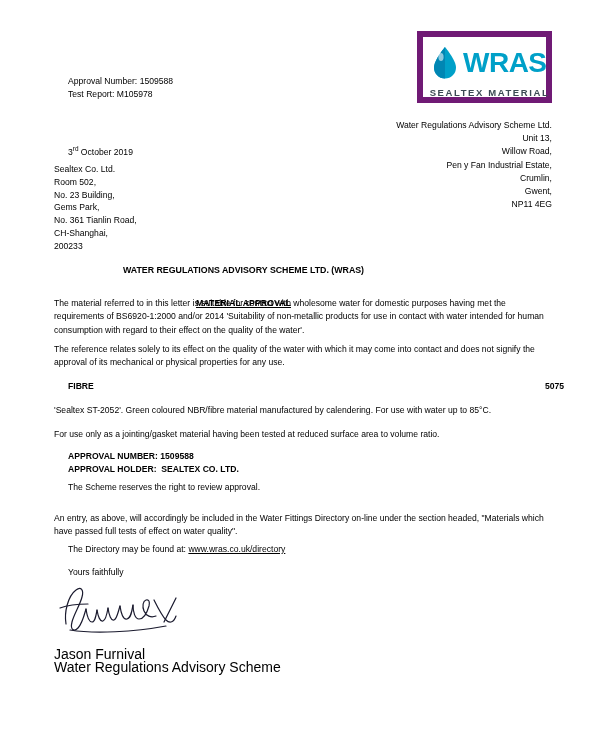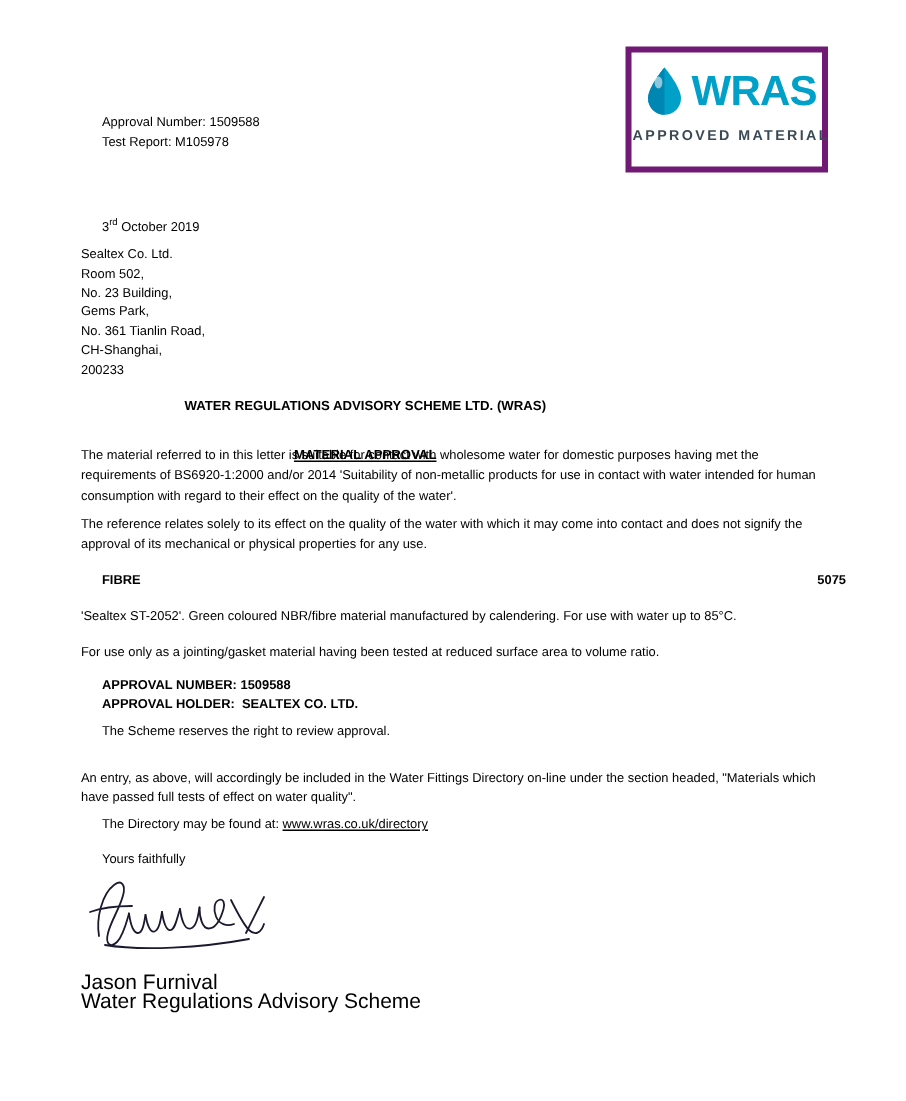--- a/index.html
+++ b/index.html
@@ -25,22 +25,22 @@
     height: 734px;
     background: #ffffff;
   }
 
   
   .logo-box {
     position: absolute;
     left: 417px;
     top: 31px;
     width: 135px;
-    height: 84px;
-    border: 4px solid #701a75;
+    height: 72px;
+    border: 6px solid #701a75;
     background: #ffffff;
     box-sizing: border-box;
   }
   .logo-row {
     position: absolute;
     left: 8px;
     top: 9px;
     display: flex;
     align-items: center;
     gap: 4px;
@@ -148,26 +148,35 @@
       <div class="logo-row">
         <span class="logo-drop">
           <svg width="28" height="34" viewBox="0 0 28 34" xmlns="http://www.w3.org/2000/svg">
             <path d="M14 1 C14 1 3 14 3 21.5 C3 27.8 7.9 32.5 14 32.5 C20.1 32.5 25 27.8 25 21.5 C25 14 14 1 14 1 Z" fill="#00a0c8"></path>
             <path d="M14 1 C14 1 3 14 3 21.5 C3 27.8 7.9 32.5 14 32.5 Z" fill="#0086b3"></path>
             <ellipse cx="10" cy="11" rx="2.6" ry="4" fill="#ffffff" opacity="0.55"></ellipse>
           </svg>
         </span>
         <span class="logo-word">WRAS</span>
       </div>
-      <div class="logo-sub">APPROVED MATERIAL</div>
+      <div class="logo-sub">SEALTEX MATERIAL</div>
     </div>
 
     <div class="t" style="left:54px; top:75px;">Approval Number: 1509588</div>
     <div class="t" style="left:54px; top:88px;">Test Report: M105978</div>
 
+    <div class="addr-right">
+      <div>Water Regulations Advisory Scheme Ltd.</div>
+      <div>Unit 13,</div>
+      <div>Willow Road,</div>
+      <div>Pen y Fan Industrial Estate,</div>
+      <div>Crumlin,</div>
+      <div>Gwent,</div>
+      <div>NP11 4EG</div>
+    </div>
 
     <div class="t" style="left:54px; top:143px;"><span>3</span><span class="sup">rd</span><span> October 2019</span></div>
 
     <div class="block" style="left:54px; top:163px;">
       <div>Sealtex Co. Ltd.</div>
       <div>Room 502,</div>
       <div>No. 23 Building,</div>
       <div>Gems Park,</div>
       <div>No. 361 Tianlin Road,</div>
       <div>CH-Shanghai,</div>

